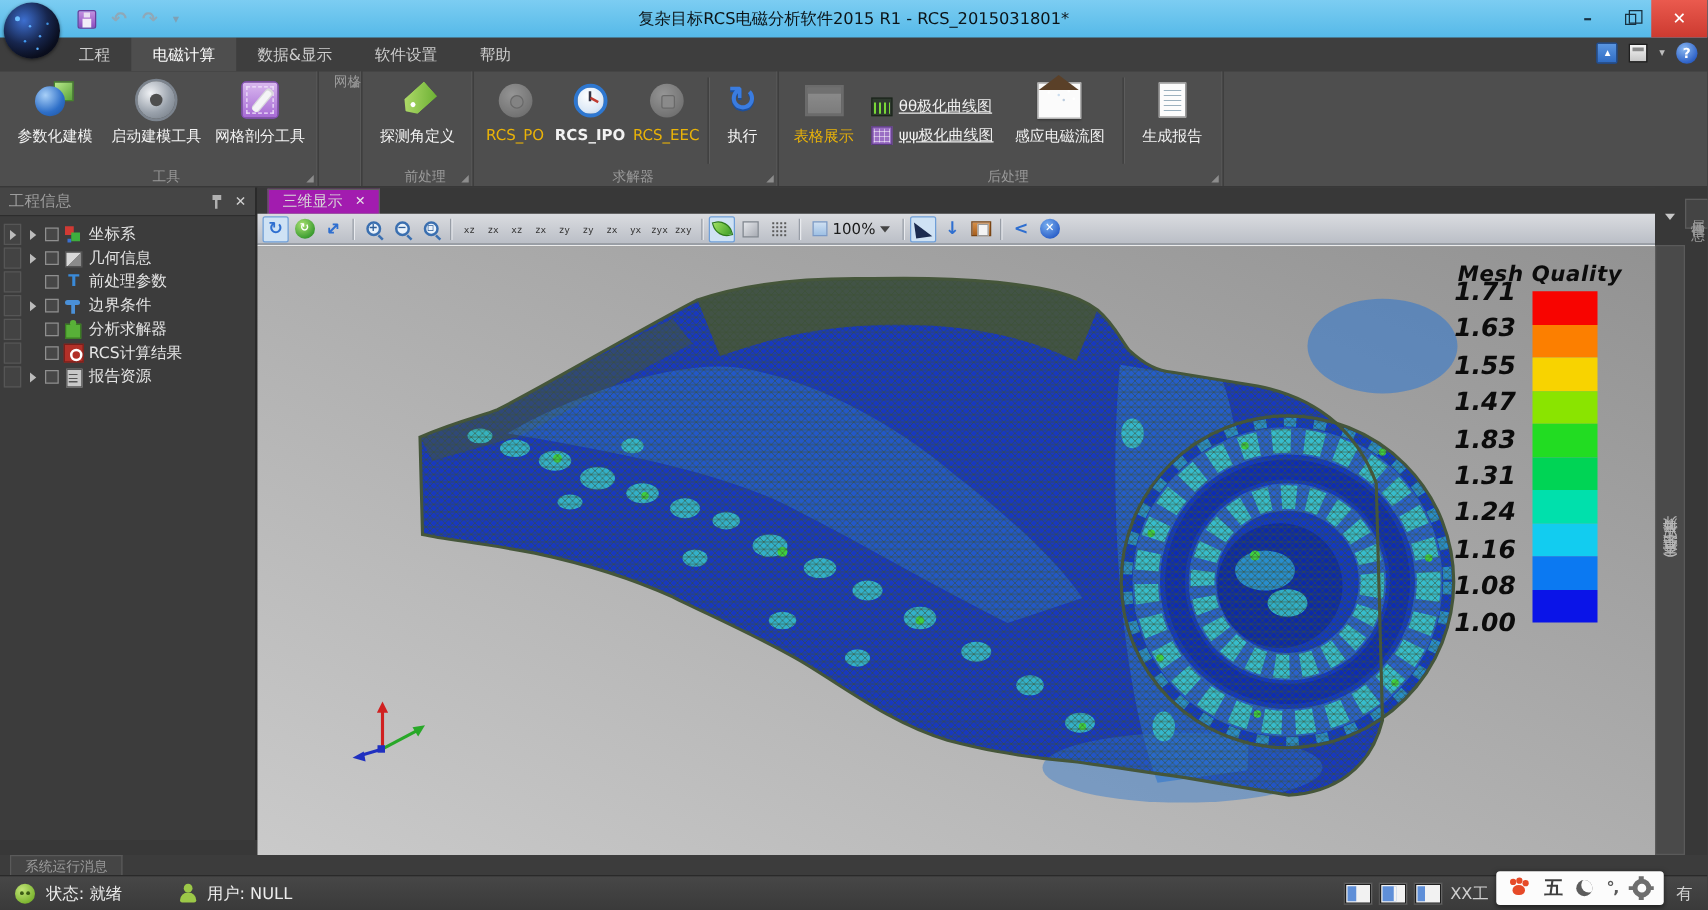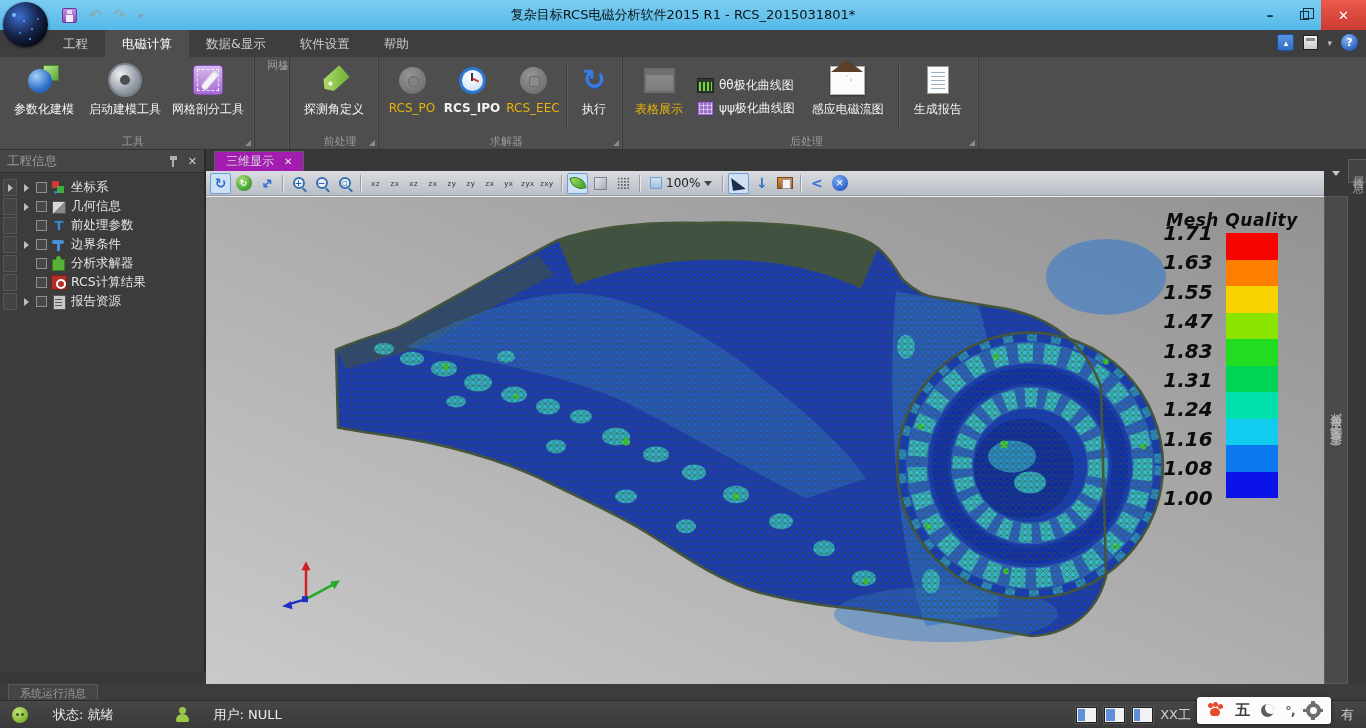--- a/index.html
+++ b/index.html
@@ -44,21 +44,21 @@
 .rbtn{display:flex;flex-direction:column;align-items:center;padding-top:2px;gap:3px;}
 .rbtn .lbl{font-size:12px;color:#f2f2f2;white-space:nowrap;}
 .rbtn.disabled .lbl{color:#eab308;}
 .rbtn.disabled .ric{opacity:.45;filter:grayscale(80%);}
 .rfoot{height:16px;display:flex;align-items:center;justify-content:center;position:relative;font-size:11px;color:#9a9a9a;margin-left:12px;}
 .corner{position:absolute;right:3px;bottom:3px;width:0;height:0;border-left:6px solid transparent;border-bottom:6px solid #8d8d8d;}
 .rsep{width:1px;background:#3c3c3c;box-shadow:1px 0 0 #5c5c5c;margin:2px 3px;}
 .ric{width:38px;height:36px;position:relative;display:flex;align-items:center;justify-content:center;}
 .rstack{display:flex;flex-direction:column;justify-content:center;gap:7px;padding:0 6px;}
 .sbtn{display:flex;align-items:center;gap:5px;font-size:12px;color:#f0f0f0;}
-.sbtn.small-ic{height:16px;}
+.sbtn.small-ic{height:16px;text-decoration:underline;}
 
 
 .i-gear{width:30px;height:30px;border-radius:50%;background:radial-gradient(circle at 35% 32%,#f0f2f5,#9aa2ac 55%,#6d757e);position:relative;box-shadow:0 0 0 2px #7c848e;}
 .i-gear::after{content:"";position:absolute;left:10px;top:10px;width:10px;height:10px;border-radius:50%;background:#4e4e4e;}
 .i-sphcube{width:36px;height:34px;position:relative;}
 .i-sphcube::before{content:"";position:absolute;right:3px;top:2px;width:14px;height:14px;background:linear-gradient(135deg,#b8e88a,#5aa43a);border:1px solid #47852c;}
 .i-sphcube::after{content:"";position:absolute;left:2px;top:6px;width:24px;height:24px;border-radius:50%;background:radial-gradient(circle at 35% 30%,#a8d0f8,#2e6fc8 60%,#1b4f9a);}
 .i-meshtool{width:30px;height:30px;border-radius:4px;background:linear-gradient(#d9b8ef,#a66ad4);border:1px solid #8a4fc0;position:relative;}
 .i-meshtool::before{content:"";position:absolute;inset:3px;border:1px dashed #f0e4fa;}
 .i-meshtool::after{content:"";position:absolute;left:13px;top:5px;width:5px;height:20px;background:#f4f4f6;transform:rotate(40deg);border-radius:2px;box-shadow:0 -1px 0 1px #d8d8dc;}
@@ -165,21 +165,21 @@
 .results-col{width:24px;display:flex;flex-direction:column;background:#383838;}
 .results-spacer{height:46px;display:flex;align-items:center;justify-content:center;}
 .results-strip{flex:1;background:#4a4a4a;border:1px solid #5a5a5a;display:flex;}
 .vert-up{writing-mode:vertical-rl;transform:rotate(180deg);font-size:12px;color:#b6b6b6;letter-spacing:2px;margin:auto;}
 .edge-col{width:18px;background:#383838;display:flex;flex-direction:column;align-items:center;}
 .props-tab{margin-top:9px;border:1px solid #5c5c5c;background:#444;padding:7px 1px;writing-mode:vertical-rl;font-size:11px;color:#9c9c9c;letter-spacing:2px;}
 
 
 .msgrow{height:16px;background:#3c3c3c;display:flex;align-items:flex-end;padding-left:8px;}
 .msgtab{height:16px;border:1px solid #5a5a5a;border-bottom:none;background:#454545;color:#9b9b9b;font-size:11px;padding:1px 11px 0;}
-.statusbar{height:28px;background:linear-gradient(#474747,#3a3a3a);border-top:1px solid #2a2a2a;display:flex;align-items:center;padding:0 12px;gap:25px;position:relative;}
+.statusbar{height:28px;background:linear-gradient(#474747,#3a3a3a);border-top:1px solid #2a2a2a;display:flex;align-items:center;padding:0 12px;gap:9px;position:relative;}
 .status-ico{width:16px;height:16px;border-radius:50%;background:radial-gradient(circle at 35% 30%,#c2e478,#7ab32e 75%);position:relative;}
 .status-ico::after{content:"";position:absolute;left:4px;top:6px;width:3px;height:3px;border-radius:50%;background:#3a5a14;box-shadow:5px 0 0 #3a5a14;}
 .person-ico{width:14px;height:15px;position:relative;margin-left:36px;}
 .person-ico::before{content:"";position:absolute;left:4px;top:0;width:7px;height:7px;border-radius:50%;background:#9cc848;}
 .person-ico::after{content:"";position:absolute;left:1px;top:7px;width:13px;height:8px;border-radius:7px 7px 2px 2px;background:#9cc848;}
 .sb-text{font-size:13px;color:#ececec;}
 .sb-right{margin-left:auto;display:flex;align-items:center;gap:7px;}
 .lay-ico{width:21px;height:16px;border:1px solid #1e1e1e;background:#f2f2f2;position:relative;box-shadow:0 0 0 1px #555;}
 .lay-ico::after{content:"";position:absolute;background:#5f8fd8;}
 .lay-1::after{left:1px;top:1px;width:7px;bottom:1px;}

